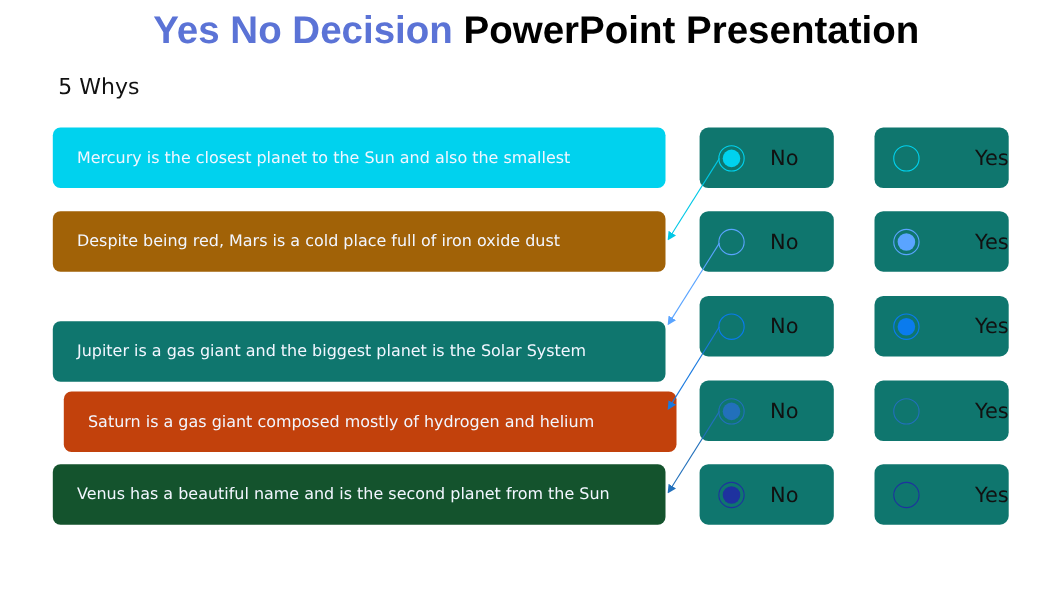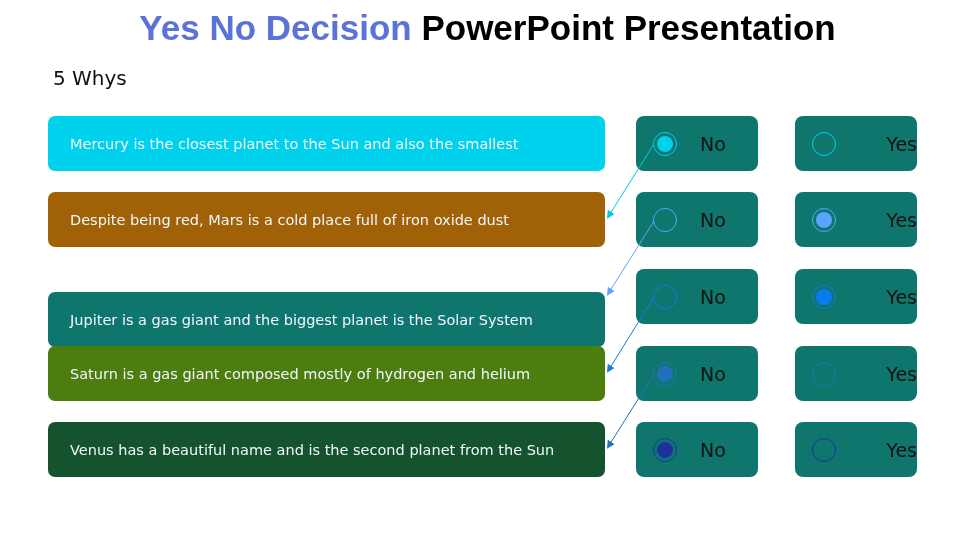--- a/index.html
+++ b/index.html
@@ -85,21 +85,21 @@
   <span class="radio" style="border-color:#0a7bee;"></span>
   <span class="opt-label">No</span>
 </div>
 <div class="opt yes" style="top:269px;">
   <span class="radio" style="border-color:#0a7bee;">
       <span class="dot" style="background:#0a7bee;"></span>
     </span>
   <span class="opt-label">Yes</span>
 </div>
 
-<div class="bar" style="top:346px; background:#4d7c0f;">
+<div class="bar" style="top:356px; background:#c2410c;margin-left:10px;">
   <span>Saturn is a gas giant composed mostly of hydrogen and helium</span>
 </div>
 <div class="opt no" style="top:346px;">
   <span class="radio" style="border-color:#2270bb;">
       <span class="dot" style="background:#2270bb;"></span>
     </span>
   <span class="opt-label">No</span>
 </div>
 <div class="opt yes" style="top:346px;">
   <span class="radio" style="border-color:#2270bb;"></span>

